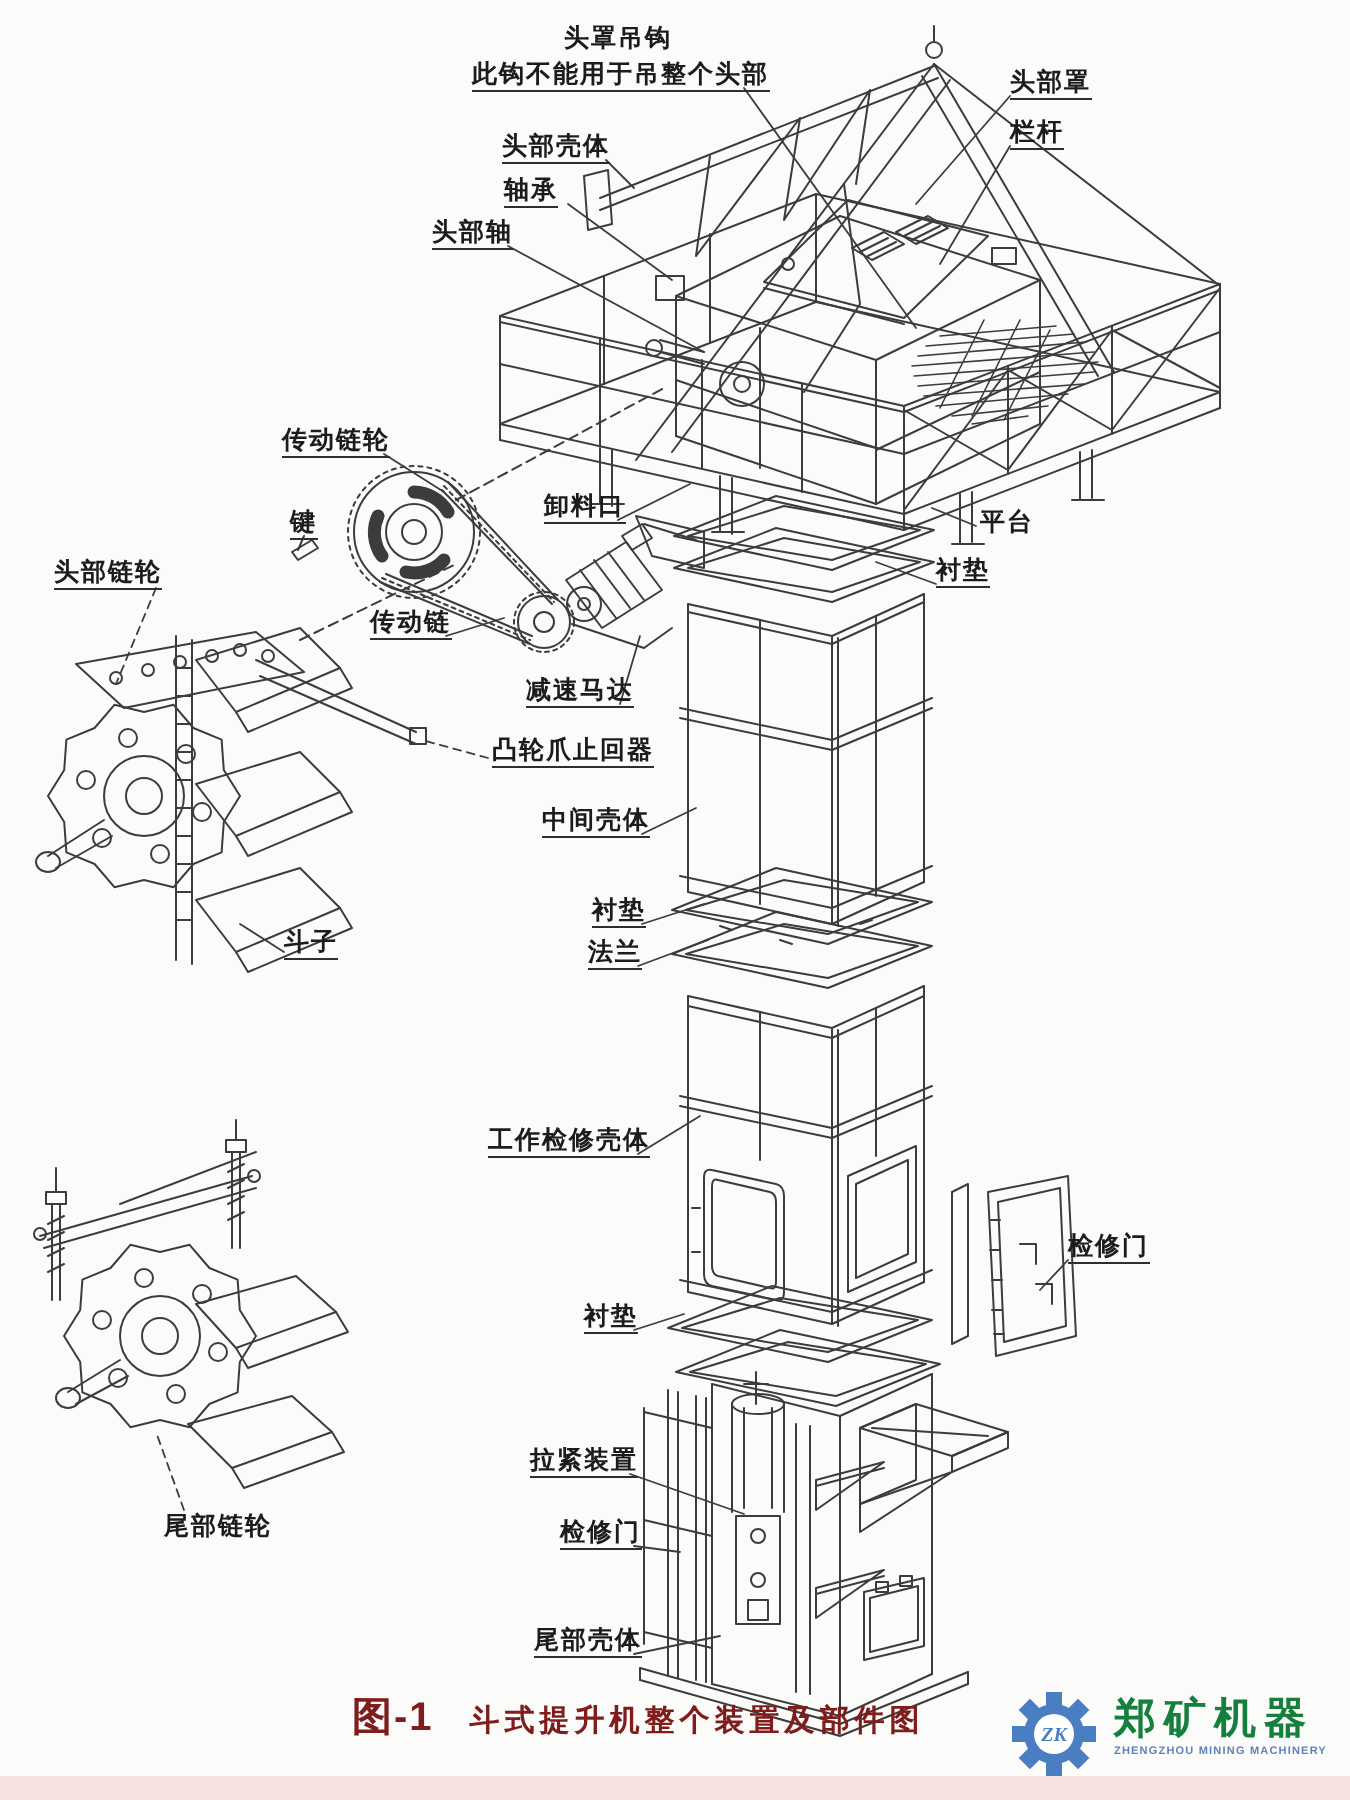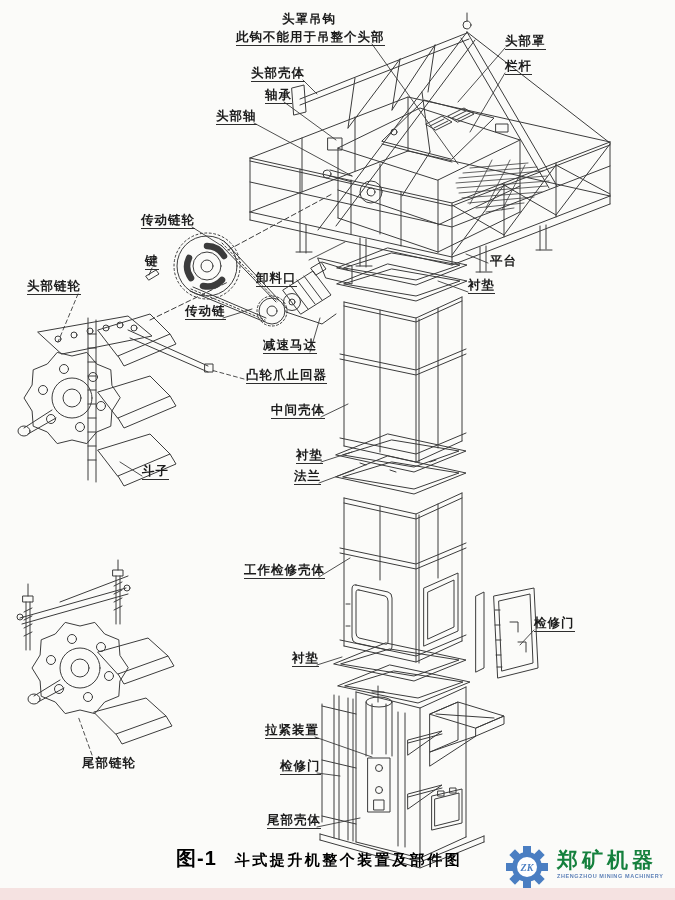--- a/index.html
+++ b/index.html
@@ -13,21 +13,21 @@
   .lineart{stroke:#3c3c3c;fill:none;stroke-width:1;stroke-linecap:round;stroke-linejoin:round;}
   #labels{position:absolute;left:0;top:0;width:675px;height:776px;pointer-events:none;}
   .lbl{
     position:absolute;white-space:nowrap;
     font-size:12.5px;font-weight:600;color:#1c1c1c;line-height:15px;
     letter-spacing:1px;
   }
   .lbl.u{border-bottom:1.2px solid #2e2e2e;padding-bottom:0px;}
   .caption{
     position:absolute;left:176px;top:845px;display:flex;align-items:baseline;gap:18px;
-    color:#000000;
+    color:#7f1d1d;
   }
   .caption .fig{font-size:20px;font-weight:800;letter-spacing:1px;}
   .caption .title{font-size:15px;font-weight:700;letter-spacing:2.5px;}
   .logo{position:absolute;left:505px;top:845px;display:flex;align-items:flex-start;gap:8px;}
   .logo .names{display:flex;flex-direction:column;margin-top:4px;}
   .logo .cn{font-size:21px;font-weight:600;color:#15803d;letter-spacing:4px;line-height:22px;}
   .logo .en{font-size:5.5px;font-weight:700;color:#5f82b8;letter-spacing:0.6px;margin-top:2px;}
   .footer-strip{position:absolute;left:0;bottom:0;width:675px;height:12px;background:#f5e2e1;}
 </style>
 </head>
@@ -401,29 +401,29 @@
     </g>
     <circle cx="0" cy="0" r="10" fill="#ffffff" stroke="none"></circle>
     <text x="0" y="3.5" text-anchor="middle" fill="#4a7ec2" stroke="none" style="font:italic 700 10px 'Liberation Serif', serif;">ZK</text>
   </g>
 </svg>
 
 <div id="labels">
       <div class="lbl" style="left: 282px; top: 12px;">头罩吊钩</div>
       <div class="lbl u" style="left: 236px; top: 30px; text-align: center;">此钩不能用于吊整个头部</div>
       <div class="lbl u" style="left: 251px; top: 66px;">头部壳体</div>
-      <div class="lbl u" style="left: 265px; top: 88px; text-align: center;">轴承</div>
+      <div class="lbl u" style="left: 252px; top: 88px; text-align: center;">轴承</div>
       <div class="lbl u" style="left: 216px; top: 109px;">头部轴</div>
       <div class="lbl u" style="left: 505px; top: 34px;">头部罩</div>
       <div class="lbl u" style="left: 505px; top: 59px;">栏杆</div>
       <div class="lbl u" style="left: 141px; top: 213px;">传动链轮</div>
       <div class="lbl u" style="left: 145px; top: 254px;">键</div>
       <div class="lbl u" style="left: 27px; top: 279px;">头部链轮</div>
       <div class="lbl u" style="left: 185px; top: 304px;">传动链</div>
-      <div class="lbl u" style="left: 256px; top: 246px; margin-top: 25px;">卸料口</div>
+      <div class="lbl u" style="left: 272px; top: 246px;">卸料口</div>
       <div class="lbl" style="left: 490px; top: 254px;">平台</div>
       <div class="lbl u" style="left: 468px; top: 278px;">衬垫</div>
       <div class="lbl u" style="left: 263px; top: 338px;">减速马达</div>
       <div class="lbl u" style="left: 246px; top: 368px;">凸轮爪止回器</div>
       <div class="lbl u" style="left: 271px; top: 403px;">中间壳体</div>
       <div class="lbl u" style="left: 296px; top: 448px;">衬垫</div>
       <div class="lbl u" style="left: 294px; top: 469px;">法兰</div>
       <div class="lbl u" style="left: 142px; top: 464px;">斗子</div>
       <div class="lbl u" style="left: 244px; top: 563px;">工作检修壳体</div>
       <div class="lbl u" style="left: 292px; top: 651px;">衬垫</div>

